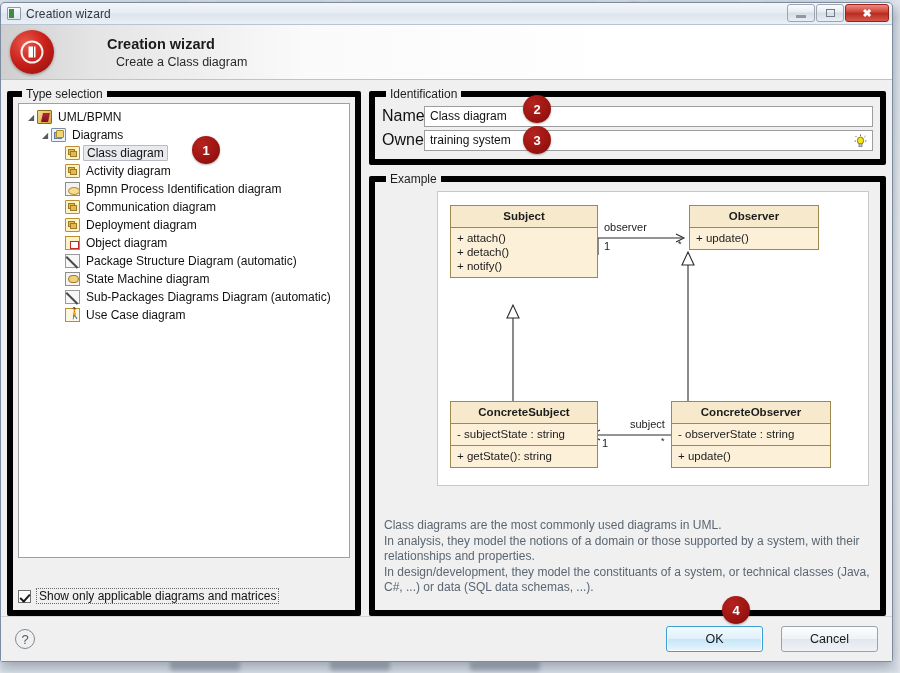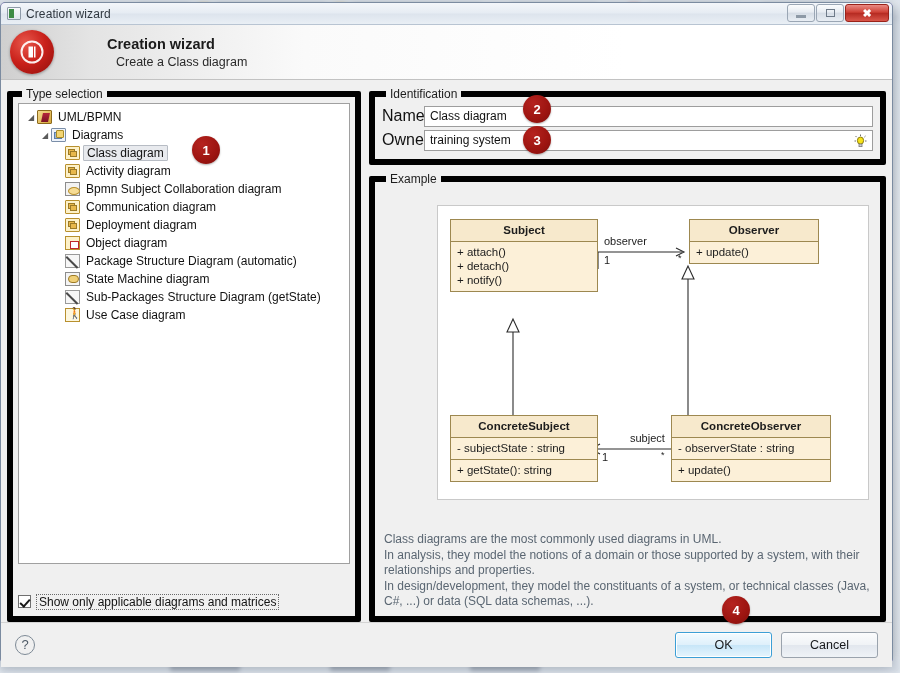--- a/index.html
+++ b/index.html
@@ -256,21 +256,21 @@
     flex: 1; height: 21px; background: #fff; border: 1px solid #9d9d9d;
     font-size: 12px; color: #111; padding: 0 5px;
     display: flex; align-items: center; position: relative;
   }
   .bulb {
     position: absolute; right: 5px; top: 3px; width: 13px; height: 14px;
   }
   #example { flex: 1; padding: 3px 8px 6px 7px; display: flex; flex-direction: column; }
   #diagram-canvas {
     height: 295px; flex: none; background: #fff; border: 1px solid #c9c9c9;
-    margin: 16px 3px 0 55px; position: relative; overflow: hidden;
+    margin: 2px 3px 0 55px; position: relative; overflow: hidden;
   }
   .umlbox {
     position: absolute; border: 1px solid #9d8850;
     background: #fcf0d8; font-size: 11.5px; color: #1c1c1c;
   }
   .umlbox .uname {
     text-align: center; font-weight: bold; padding: 4px 0 5px 0;
     border-bottom: 1px solid #9d8850; background: #f7e9cc;
   }
   .umlbox .usec { padding: 3px 0 4px 0; }
@@ -295,20 +295,21 @@
     width: 20px; height: 20px; margin-left: 14px; border-radius: 50%;
     border: 1px solid #7e8a96; color: #4e5a66; font-size: 13px;
     display: flex; align-items: center; justify-content: center;
   }
   #footer-btns { position: absolute; right: 14px; display: flex; gap: 9px; }
   .dlgbtn {
     width: 97px; height: 26px; font-size: 12.5px; color: #17191c;
     display: flex; align-items: center; justify-content: center;
     border: 1px solid #9aa3ad; border-radius: 3px;
     background: linear-gradient(#fbfcfd 0%, #f0f3f6 48%, #e2e7ee 52%, #eff3f7 100%);
+    margin-left: 9px;
   }
   .dlgbtn.default {
     border: 1px solid #3c9fd6;
     background: linear-gradient(#f3fbff 0%, #dff0fb 48%, #c8e6f8 52%, #e6f5fd 100%);
     box-shadow: inset 0 0 0 1px #ffffff;
   }
 
   
   .badge {
     position: absolute; width: 28px; height: 28px; border-radius: 50%;
@@ -386,21 +387,21 @@
               <span class="tlabel">Class diagram</span>
             </div>
             <div class="tnode" style="padding-left: 34px;">
               <span class="twist"></span>
               <span class="tico ico-diag"></span>
               <span class="tlabel">Activity diagram</span>
             </div>
             <div class="tnode" style="padding-left: 34px;">
               <span class="twist"></span>
               <span class="tico ico-oval"></span>
-              <span class="tlabel">Bpmn Subject Collaboration diagram</span>
+              <span class="tlabel">Bpmn Process Identification diagram</span>
             </div>
             <div class="tnode" style="padding-left: 34px;">
               <span class="twist"></span>
               <span class="tico ico-diag"></span>
               <span class="tlabel">Communication diagram</span>
             </div>
             <div class="tnode" style="padding-left: 34px;">
               <span class="twist"></span>
               <span class="tico ico-diag"></span>
               <span class="tlabel">Deployment diagram</span>
@@ -416,21 +417,21 @@
               <span class="tlabel">Package Structure Diagram (automatic)</span>
             </div>
             <div class="tnode" style="padding-left: 34px;">
               <span class="twist"></span>
               <span class="tico ico-state"></span>
               <span class="tlabel">State Machine diagram</span>
             </div>
             <div class="tnode" style="padding-left: 34px;">
               <span class="twist"></span>
               <span class="tico ico-pencil"></span>
-              <span class="tlabel">Sub-Packages Structure Diagram (getState)</span>
+              <span class="tlabel">Sub-Packages Diagrams Diagram (automatic)</span>
             </div>
             <div class="tnode" style="padding-left: 34px;">
               <span class="twist"></span>
               <span class="tico ico-stick"></span>
               <span class="tlabel">Use Case diagram</span>
             </div>
           </div>
         <div id="chk-row">
           <div id="chk-box"></div>
           <div id="chk-label">Show only applicable diagrams and matrices</div>

